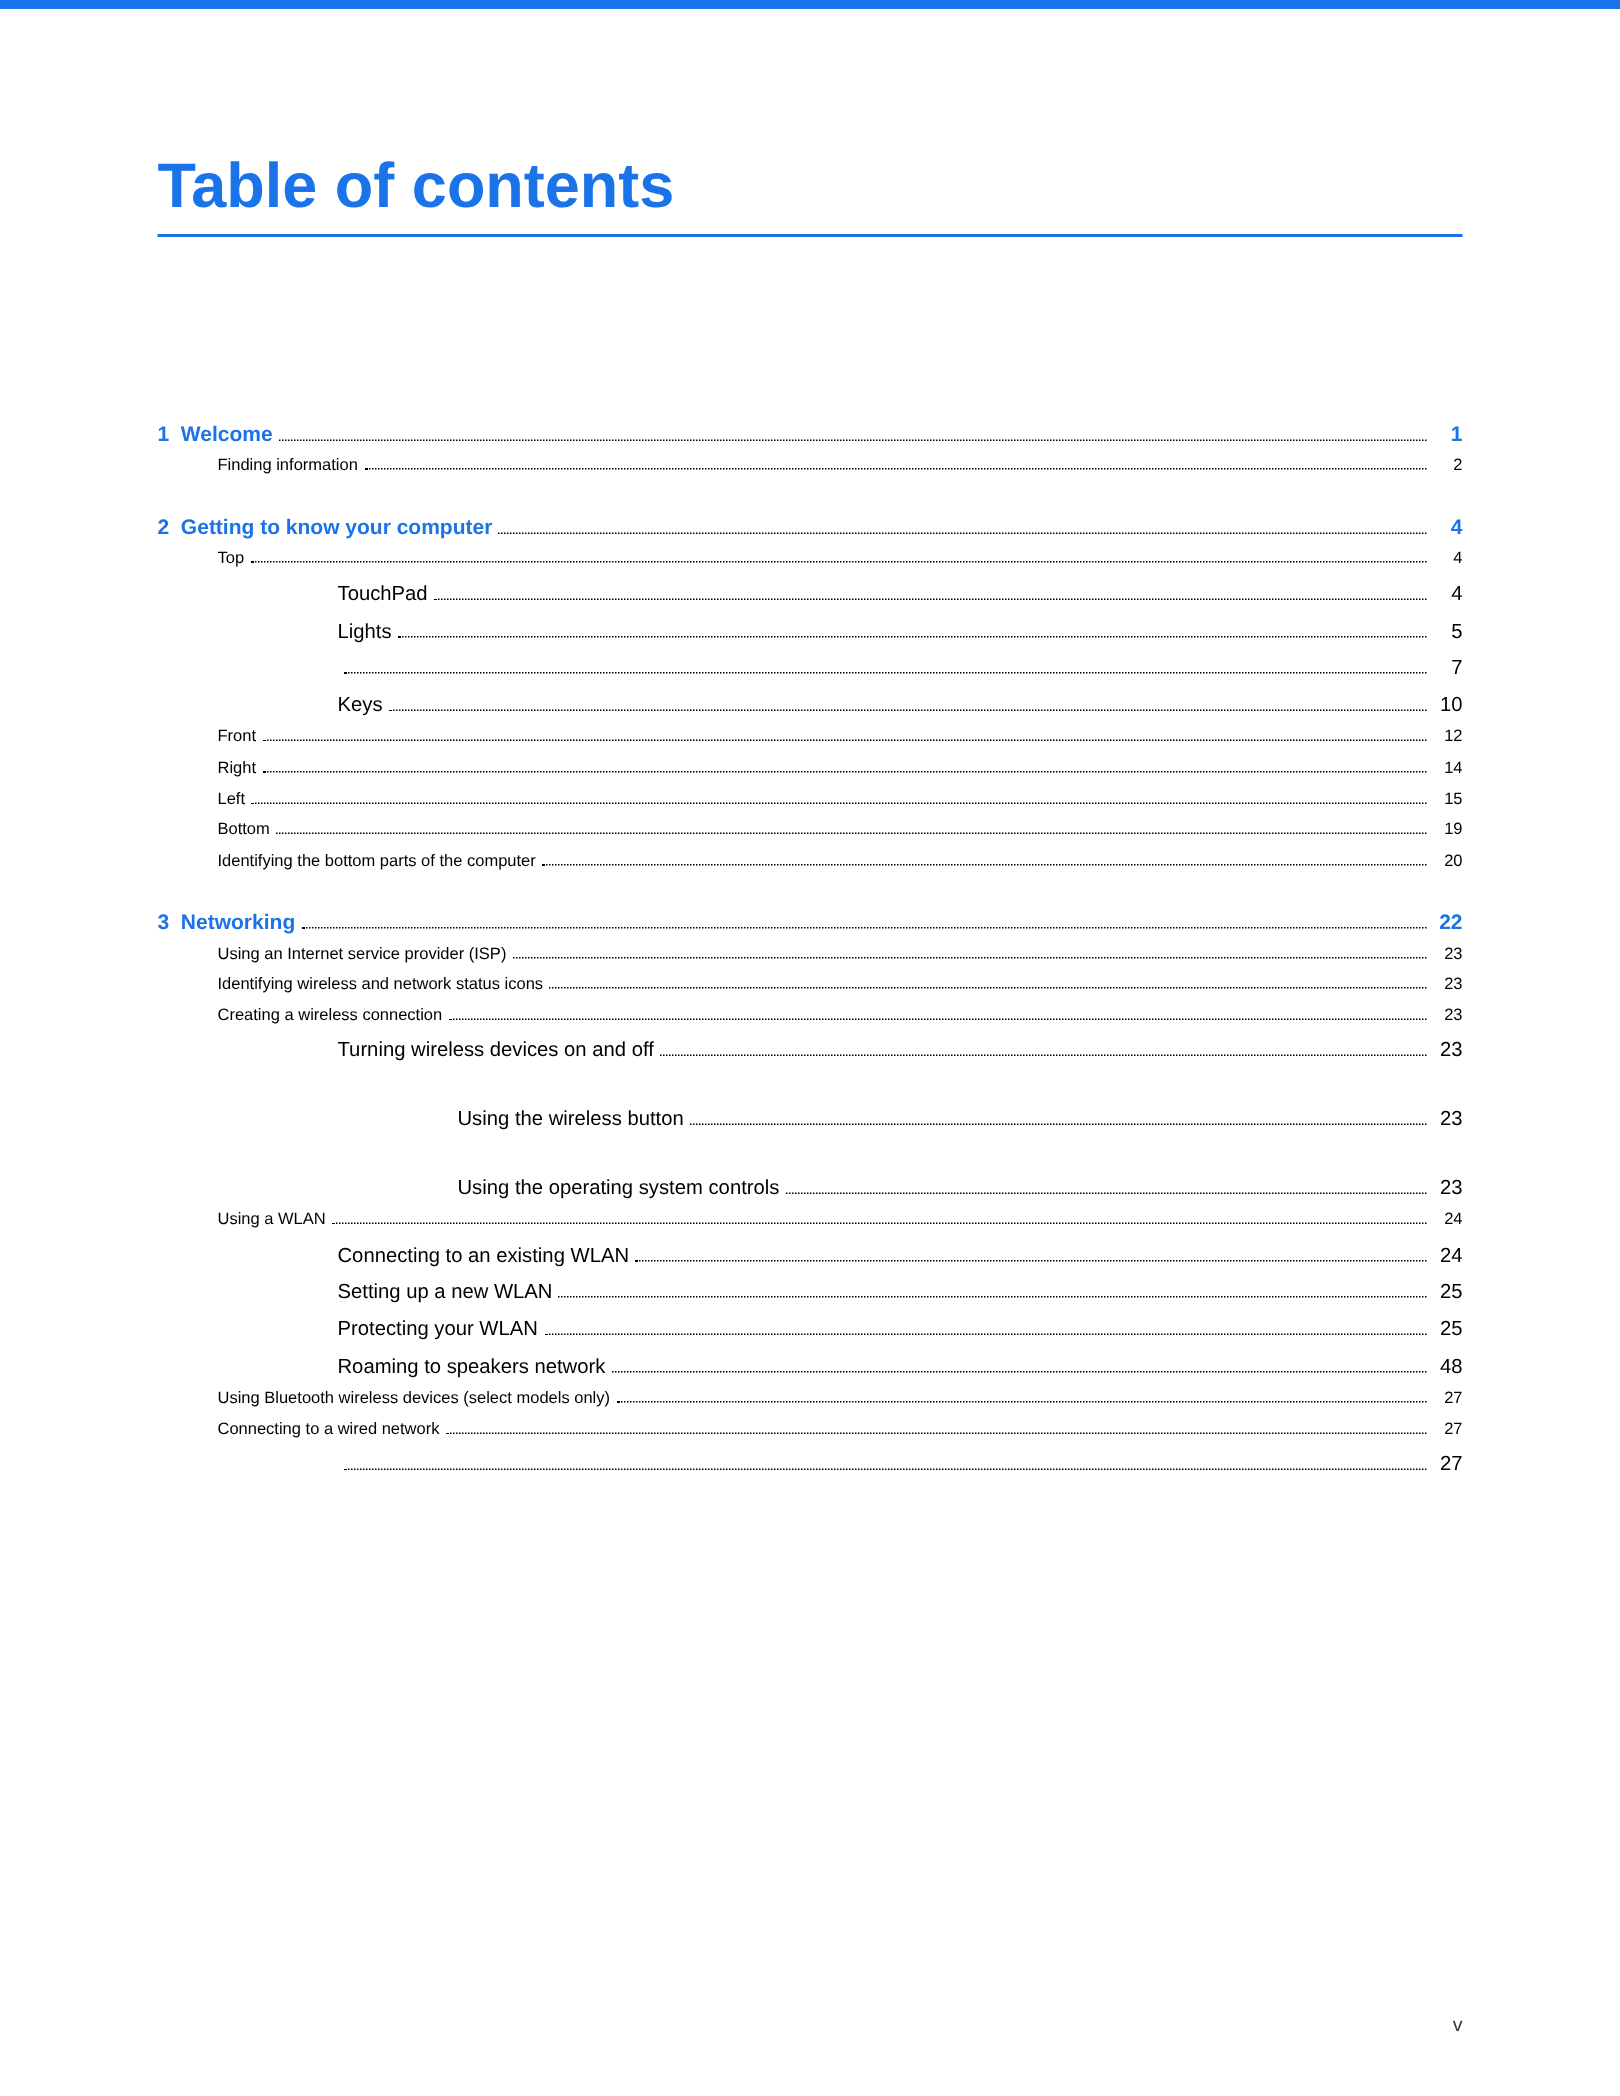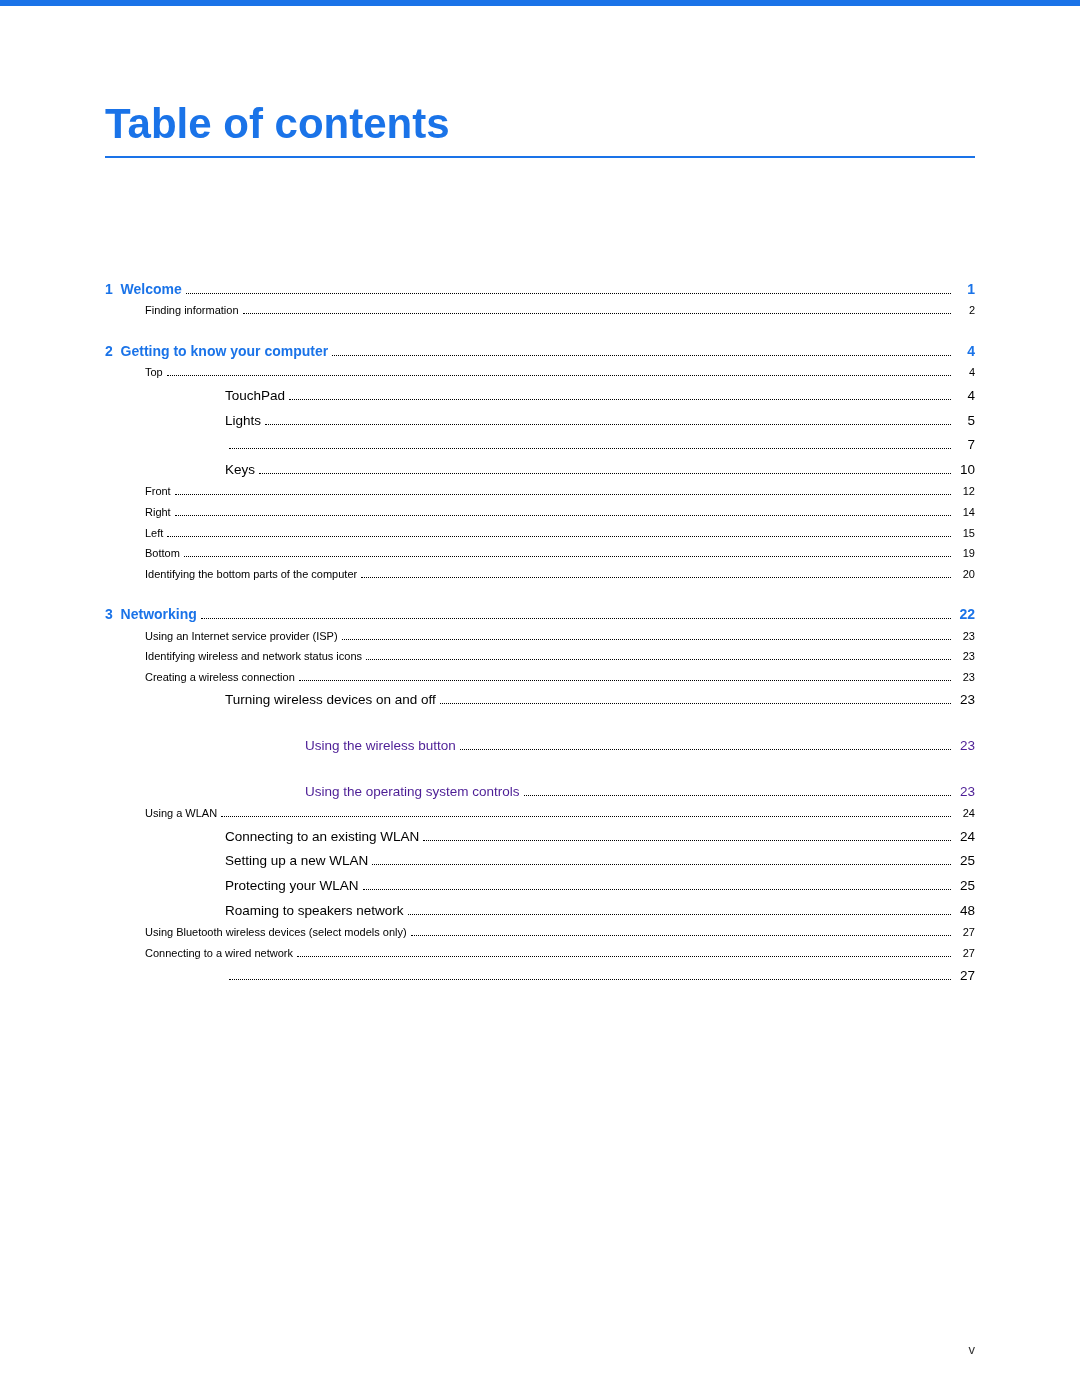--- a/index.html
+++ b/index.html
@@ -91,21 +91,21 @@
 
     .toc-subsection {
       padding-left: 120px;
       font-size: 13.5px;
       color: #000;
     }
 
     .toc-subsubsection {
       padding-left: 200px;
       font-size: 13.5px;
-      color: #4c1d95;
+      color: #000000;
       margin-top: 24px;
     }
 
     .chapter-group {
       margin-bottom: 16px;
     }
 
     .page-footer {
       position: absolute;
       bottom: 40px;

